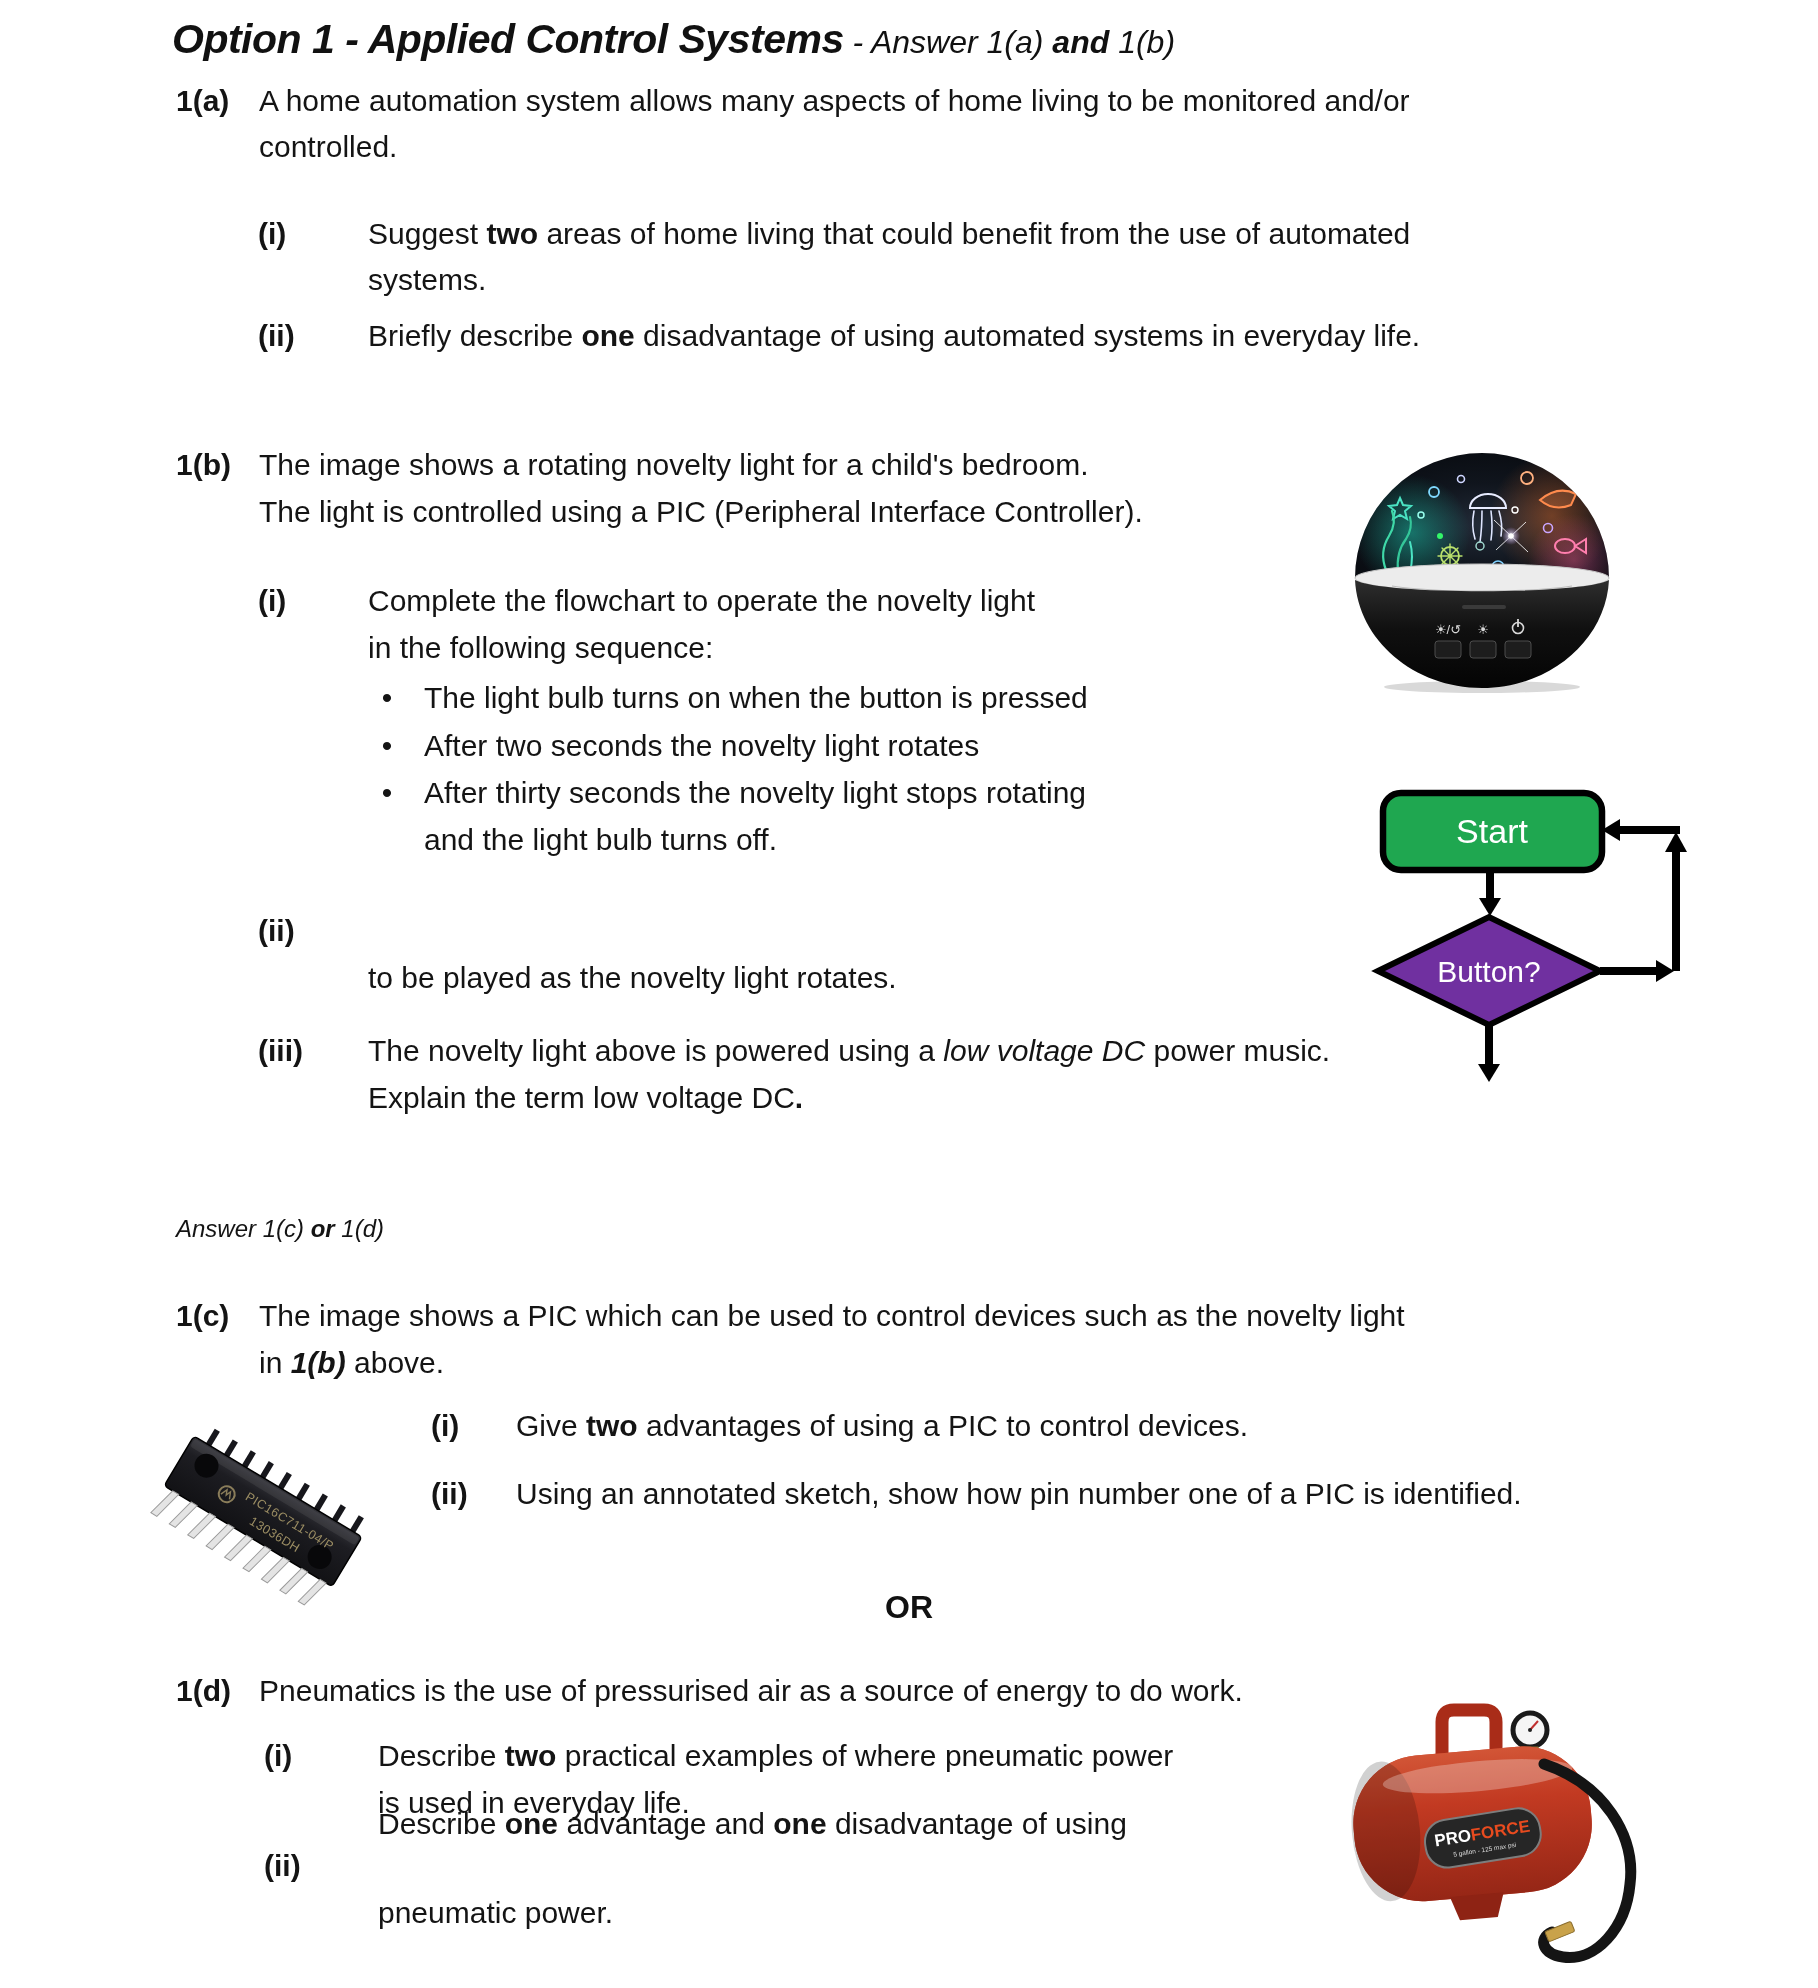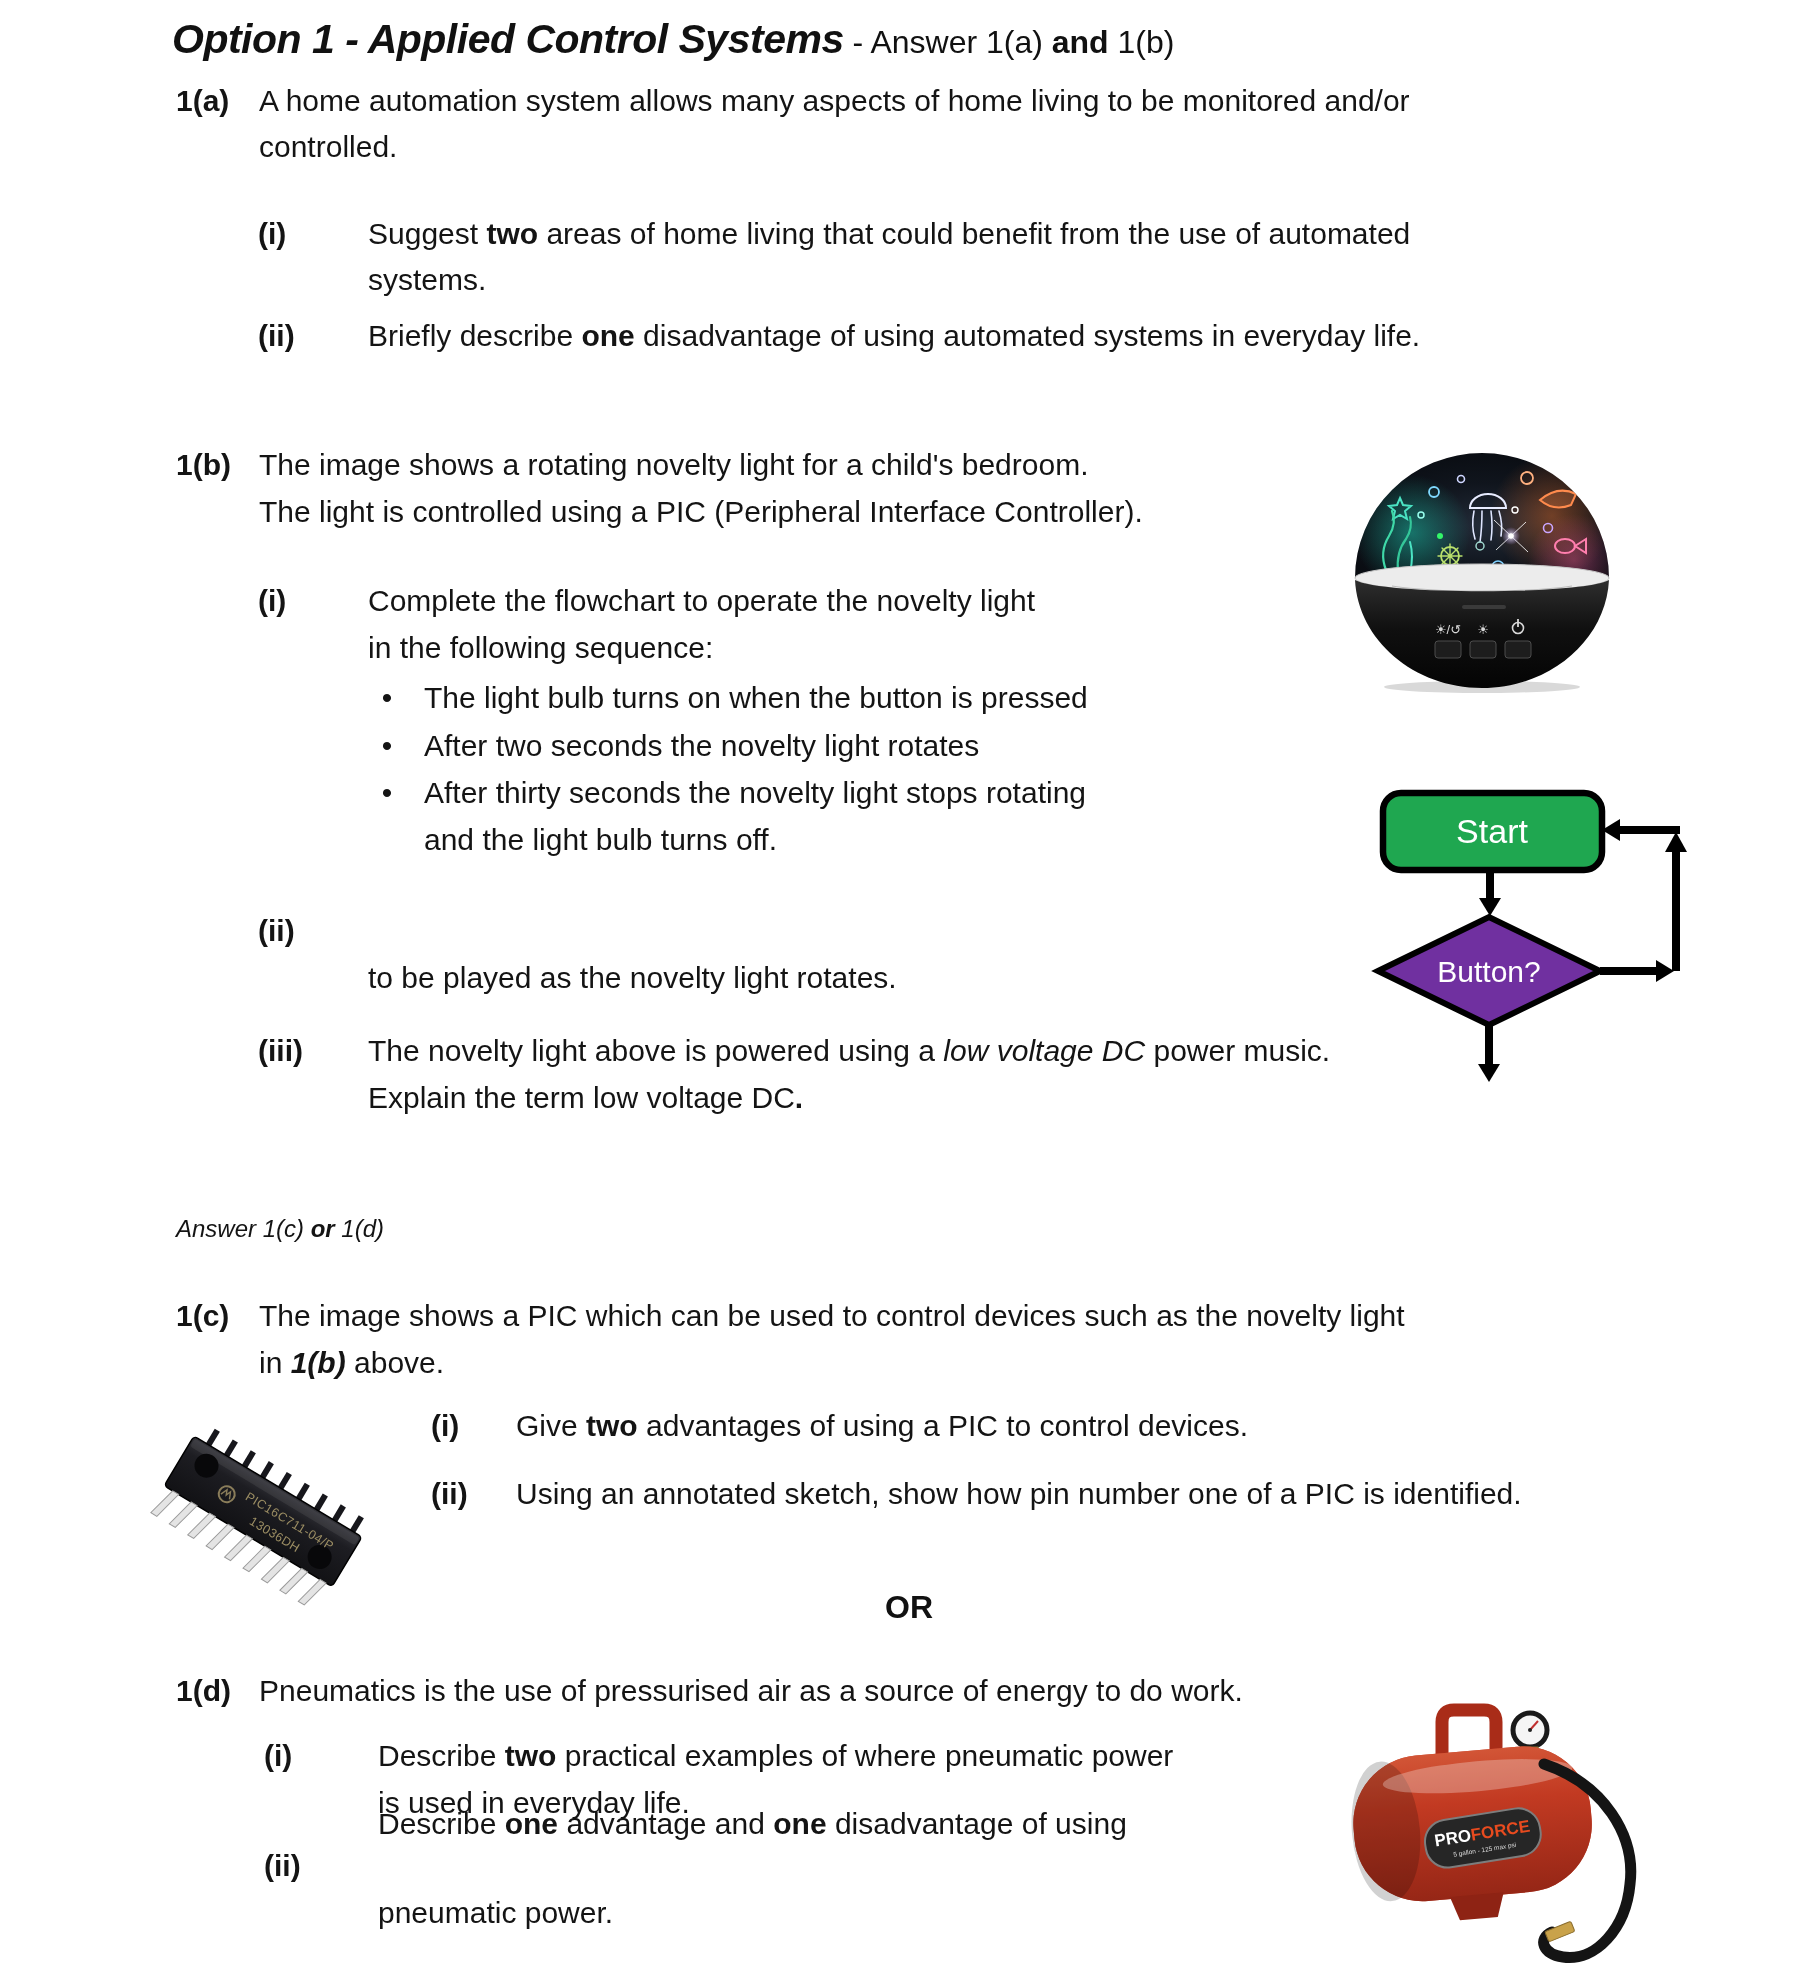--- a/index.html
+++ b/index.html
@@ -5,21 +5,21 @@
   html,body{margin:0;padding:0;background:#ffffff;}
   .page{position:relative;width:1818px;height:1988px;background:#ffffff;overflow:hidden;
         font-family:"Liberation Sans", sans-serif;color:#111;}
   .line{position:absolute;white-space:nowrap;font-size:30px;line-height:40px;color:#141414;text-align:center;}
   .lbl{font-weight:700;}
   .b{font-weight:700;}
   .i{font-style:italic;}
   .bi{font-weight:700;font-style:italic;}
   .title{position:absolute;left:172px;top:16px;white-space:nowrap;}
   .title-main{font-size:41px;font-weight:700;font-style:italic;letter-spacing:-0.5px;}
-  .title-suf{font-size:32px;}
+  .title-suf{font-size:32px;font-style:italic;}
   .bullet-dot{display:inline-block;width:74px;}
   .or-line{position:absolute;left:809px;top:1589px;width:200px;text-align:center;
            font-size:32px;font-weight:700;}
   svg text{font-family:"Liberation Sans", sans-serif;}
 </style>
 </head>
 <body>
 
 <div class="page">
 

